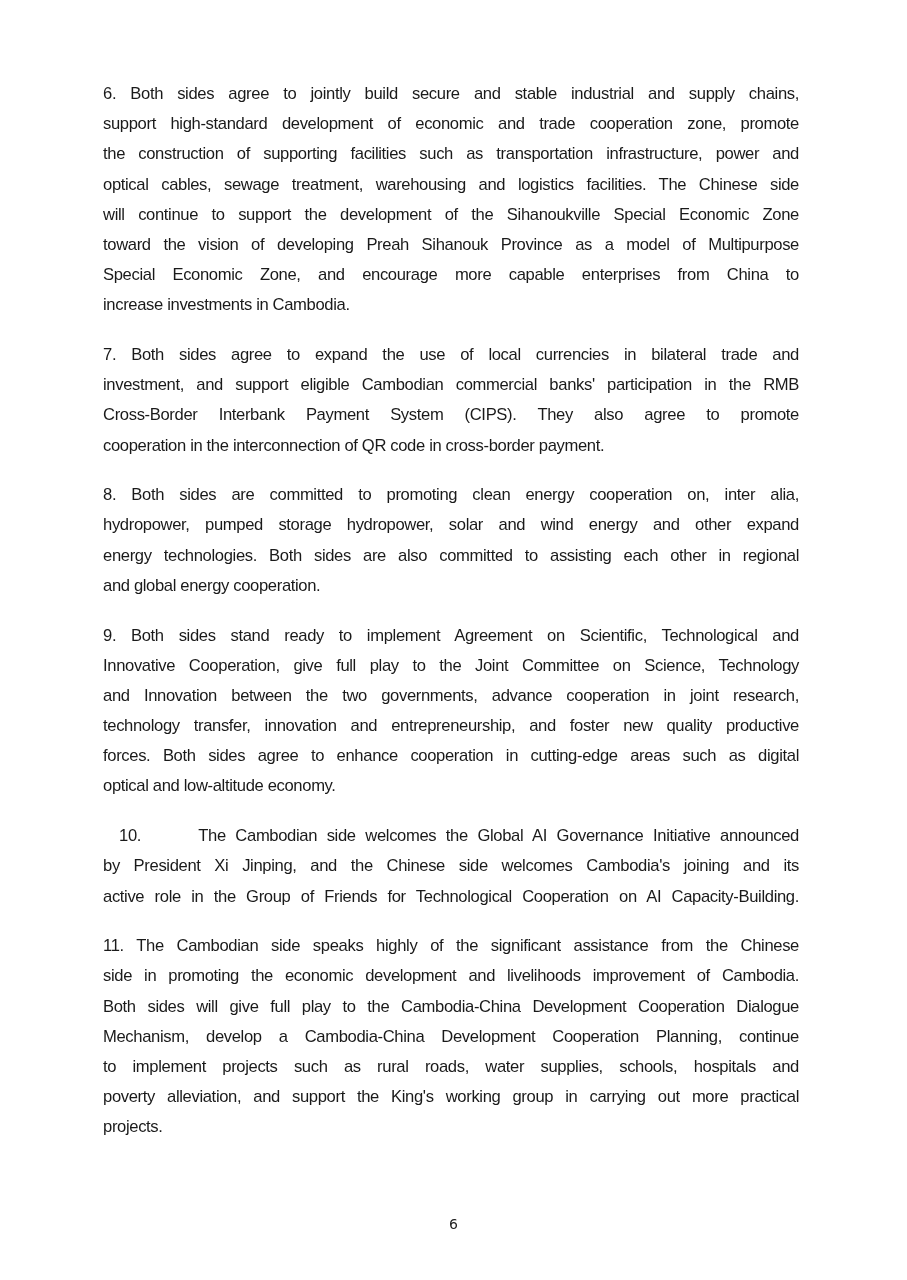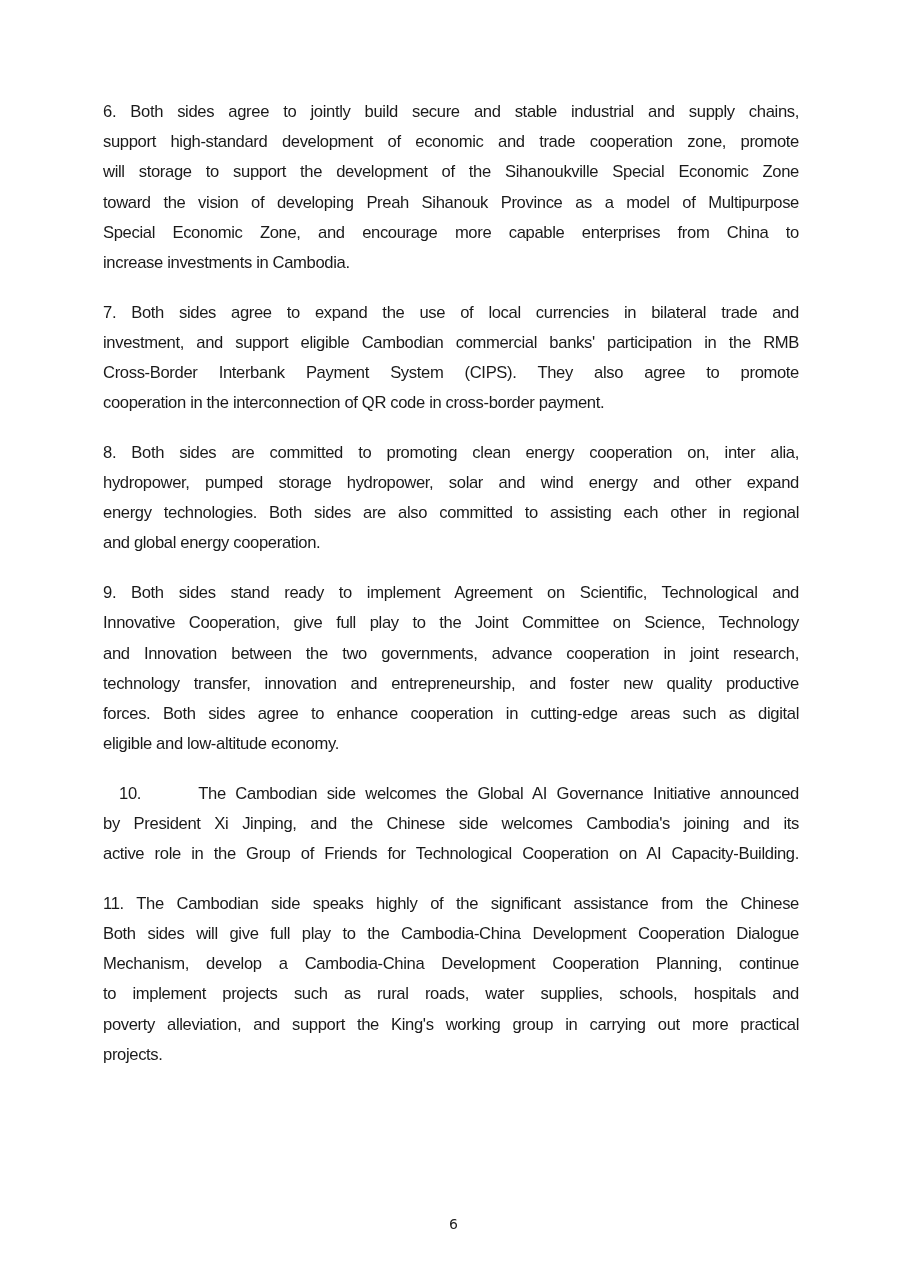--- a/index.html
+++ b/index.html
@@ -1,21 +1,21 @@
 <!DOCTYPE html>
 <html><head>
   <meta charset="utf-8">
   <style>
     html, body { margin: 0; padding: 0; background: #ffffff; }
     body { width: 907px; height: 1280px; position: relative; overflow: hidden; }
     .page {
       position: absolute; left: 0; top: 0; width: 907px; height: 1280px; background: #ffffff;
     }
     .content {
-      position: absolute; left: 103px; top: 97px; width: 696px;
+      position: absolute; left: 103px; top: 79px; width: 696px;
       font-family: "Liberation Sans", sans-serif;
       color: #1a1a1a;
       font-size: 16.6px;
       letter-spacing: -0.35px;
     }
     .para { margin: 0 0 19.5px 0; }
     .line {
       display: block;
       height: 30.2px;
       line-height: 30.2px;
@@ -36,21 +36,23 @@
 </head>
 <body>
 
 <div class="page">
   <div class="content">
 
     <div class="para">
       <div class="line-wrap">
         <span class="line">6. Both sides agree to jointly build secure and stable industrial and supply chains,</span>
         <span class="line">support high-standard development of economic and trade cooperation zone, promote</span>
-        <span class="line">will storage to support the development of the Sihanoukville Special Economic Zone</span>
+        <span class="line">the construction of supporting facilities such as transportation infrastructure, power and</span>
+        <span class="line">optical cables, sewage treatment, warehousing and logistics facilities. The Chinese side</span>
+        <span class="line">will continue to support the development of the Sihanoukville Special Economic Zone</span>
         <span class="line">toward the vision of developing Preah Sihanouk Province as a model of Multipurpose</span>
         <span class="line">Special Economic Zone, and encourage more capable enterprises from China to</span>
         <span class="line last">increase investments in Cambodia.</span>
       </div>
     </div>
 
     <div class="para">
       <div class="line-wrap">
         <span class="line">7. Both sides agree to expand the use of local currencies in bilateral trade and</span>
         <span class="line">investment, and support eligible Cambodian commercial banks' participation in the RMB</span>
@@ -68,35 +70,36 @@
       </div>
     </div>
 
     <div class="para">
       <div class="line-wrap">
         <span class="line">9. Both sides stand ready to implement Agreement on Scientific, Technological and</span>
         <span class="line">Innovative Cooperation, give full play to the Joint Committee on Science, Technology</span>
         <span class="line">and Innovation between the two governments, advance cooperation in joint research,</span>
         <span class="line">technology transfer, innovation and entrepreneurship, and foster new quality productive</span>
         <span class="line">forces. Both sides agree to enhance cooperation in cutting-edge areas such as digital</span>
-        <span class="line last">eligible and low-altitude economy.</span>
+        <span class="line last">optical and low-altitude economy.</span>
       </div>
     </div>
 
     <div class="para">
       <div class="line-wrap">
         <span class="line" style="white-space: pre; margin-left: 16px;">10.      The Cambodian side welcomes the Global AI Governance Initiative announced</span>
         <span class="line">by President Xi Jinping, and the Chinese side welcomes Cambodia's joining and its</span>
         <span class="line">active role in the Group of Friends for Technological Cooperation on AI Capacity-Building.</span>
       </div>
     </div>
 
     <div class="para">
       <div class="line-wrap">
         <span class="line">11. The Cambodian side speaks highly of the significant assistance from the Chinese</span>
+        <span class="line">side in promoting the economic development and livelihoods improvement of Cambodia.</span>
         <span class="line">Both sides will give full play to the Cambodia-China Development Cooperation Dialogue</span>
         <span class="line">Mechanism, develop a Cambodia-China Development Cooperation Planning, continue</span>
         <span class="line">to implement projects such as rural roads, water supplies, schools, hospitals and</span>
         <span class="line">poverty alleviation, and support the King's working group in carrying out more practical</span>
         <span class="line last">projects.</span>
       </div>
     </div>
 
   </div>
 

